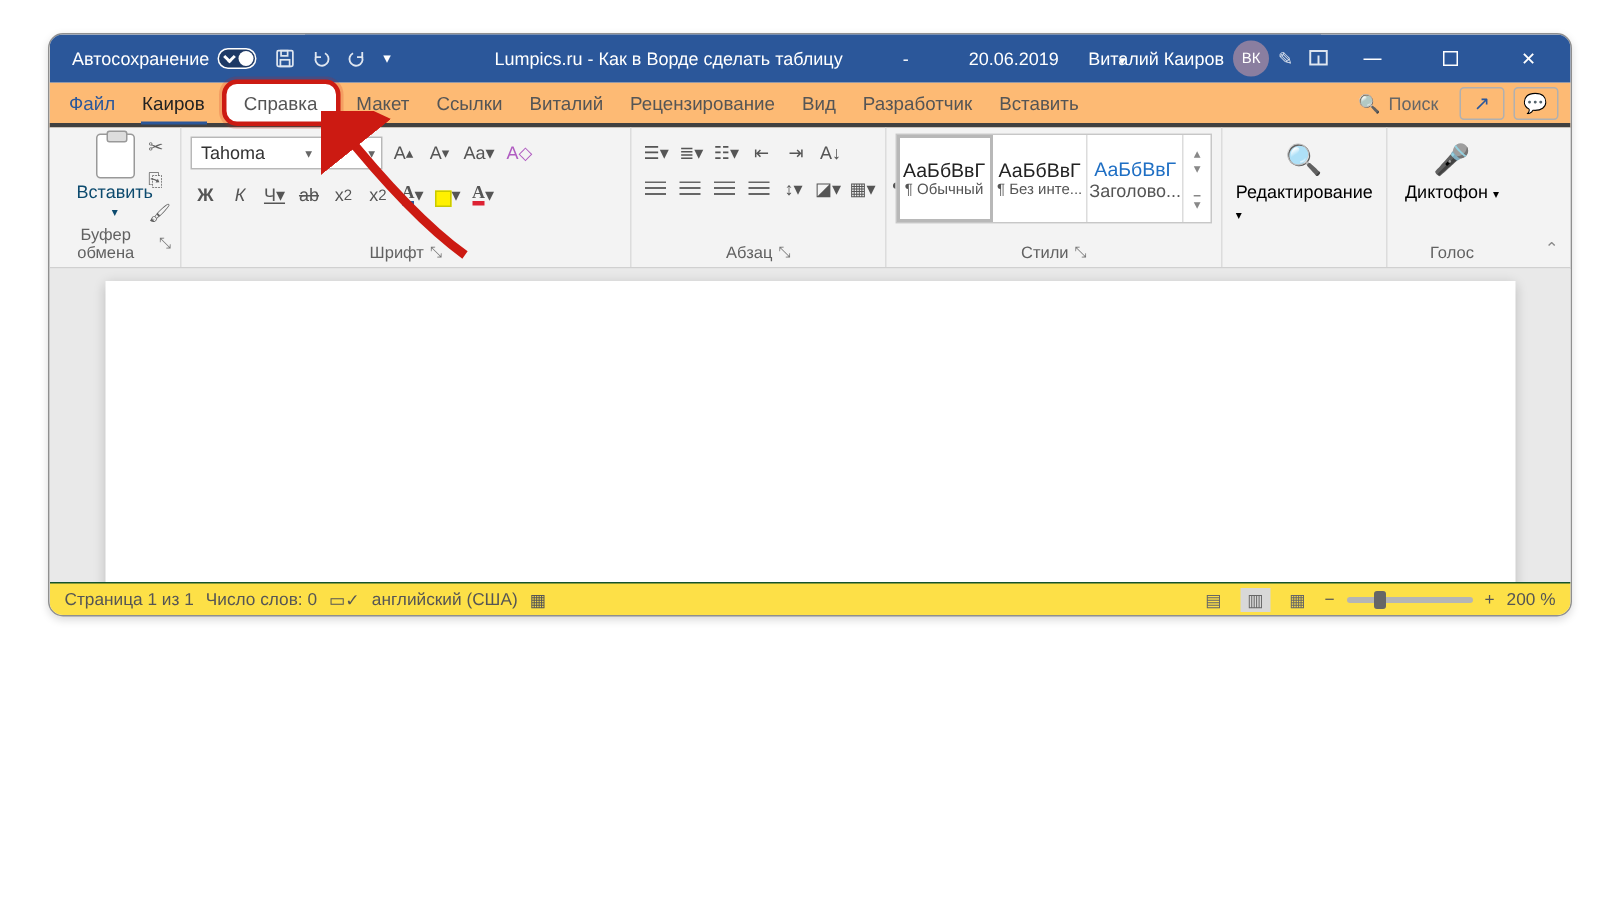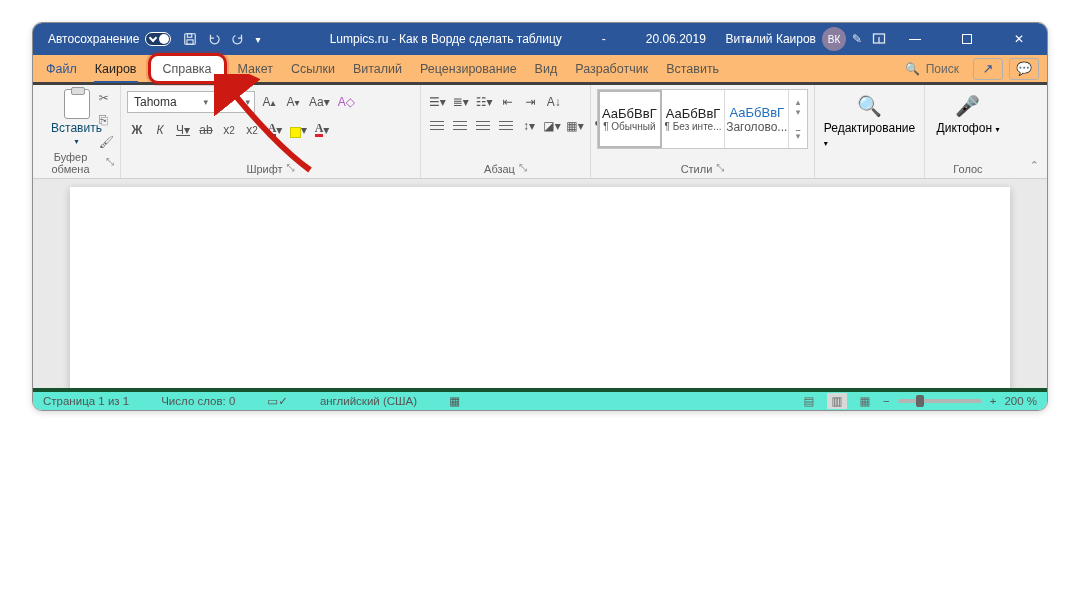--- a/index.html
+++ b/index.html
@@ -152,21 +152,21 @@
   .canvas-area{
     background:#e9e9e9;
     height: calc(100% - 32px - 30px - 94px - 22px);
     display:flex; justify-content:center;
     padding-top:8px;
     overflow:auto;
   }
   .page{ width:940px;height:380px;background:#fff;box-shadow:0 2px 8px rgba(0,0,0,0.2);}
 
   
-  .statusbar{height:22px;background:#5eead4;border-top:4px solid #14532d;display:flex;align-items:center;color:#555;font-size:11.5px;padding:0 10px;gap:32px;}
+  .statusbar{height:22px;background:#fde047;border-top:1px solid #14532d;display:flex;align-items:center;color:#555;font-size:11.5px;padding:0 10px;gap:8px;}
   .status-right{margin-left:auto;display:flex;align-items:center;gap:8px;}
   .view-btn{width:20px;height:16px;display:flex;align-items:center;justify-content:center;color:#666;}
   .view-btn.sel{background:#d8d8d8;}
   .slider{width:84px;height:4px;background:#b5b5b5;border-radius:2px;position:relative;}
   .slider .thumb{position:absolute;left:18px;top:-4px;width:8px;height:12px;background:#666;border-radius:2px;}
 
   
   .arrow{position:absolute;left:214px;top:74px;width:108px;height:108px;pointer-events:none;z-index:20;}
 </style>
 </head>

